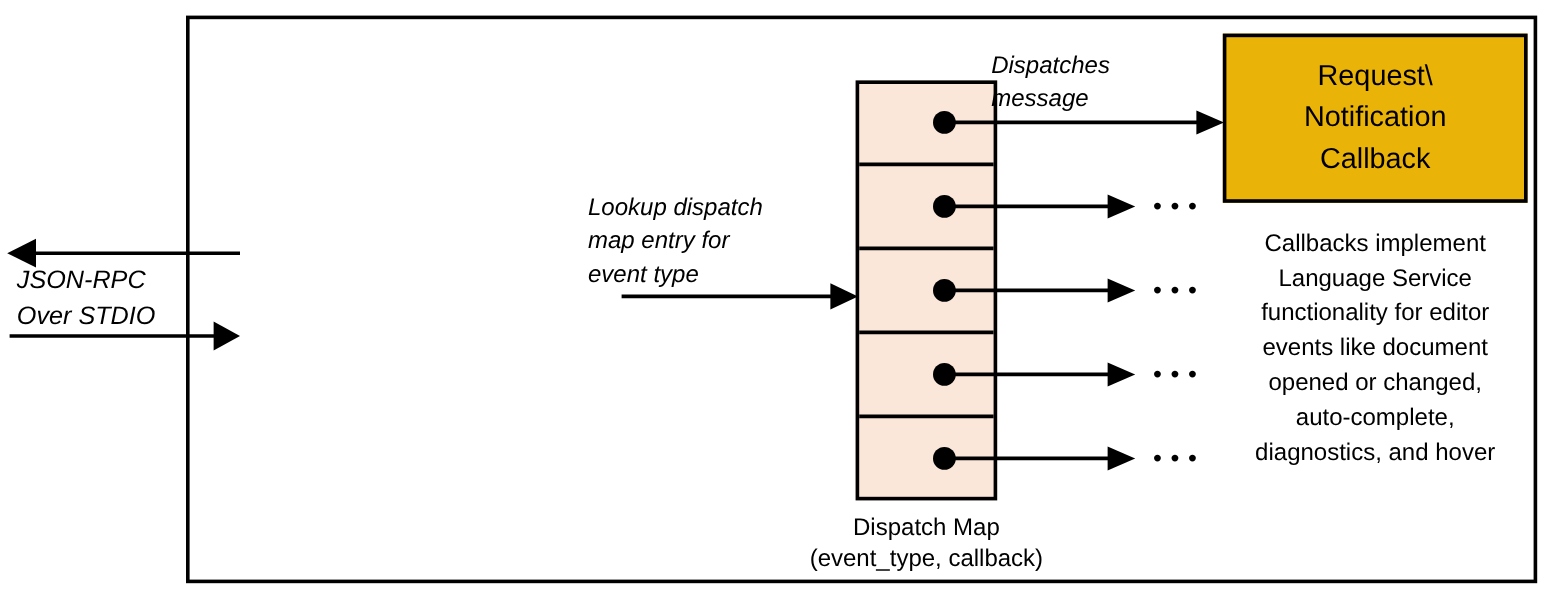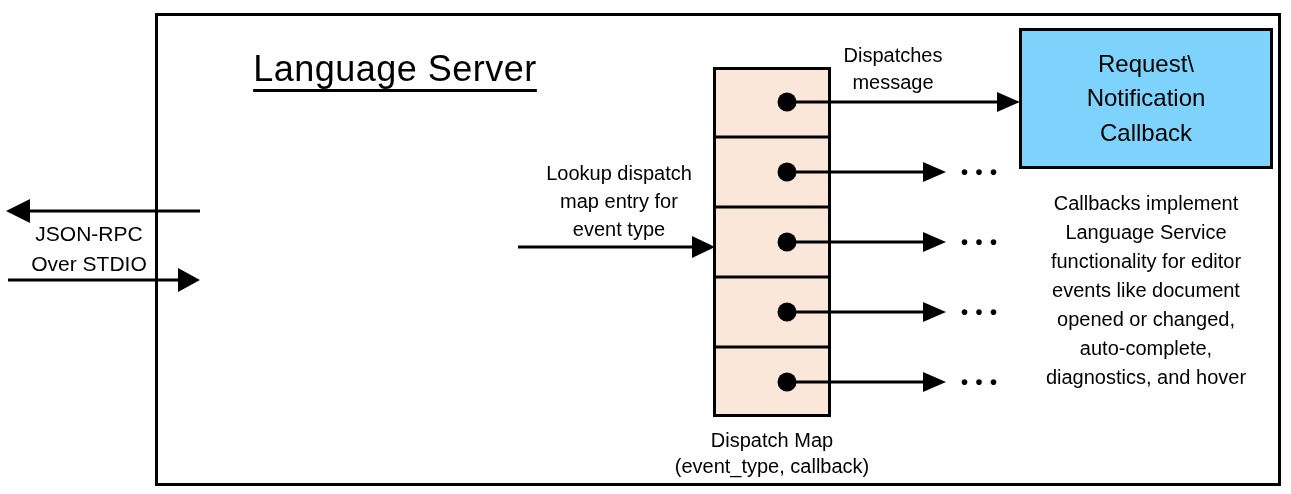--- a/index.html
+++ b/index.html
@@ -65,27 +65,28 @@
     text-align: center;
     white-space: pre-line;
     font-size: 20px;
     line-height: 1.4;
   }
   .reader-caption   { left: 174px; top: 311px; width: 370px; }
   .map-caption      { left: 637px; top: 427px; width: 270px; line-height: 1.3; }
   .callback-caption { left: 1006px; top: 189px; width: 280px; line-height: 1.45; }
 
   .flow-label {
-    text-align: center;
+    font-style: italic;
+    text-align: left;
     white-space: pre-line;
     font-size: 20px;
     line-height: 1.4;
   }
   .stdio-label      { left: 14px;  top: 219px; width: 150px; font-size: 21px; line-height: 1.45; }
-  .lookup-label     { left: 522px; top: 159px; width: 194px; }
+  .lookup-label     { left: 490px; top: 159px; width: 194px; }
   .dispatches-label { left: 826px; top: 42px;  width: 134px; line-height: 1.35; }
 
   .ellipsis {
     left: 961px; width: 60px; height: 24px;
     line-height: 24px;
     font-size: 20px;
     font-weight: bold;
     letter-spacing: 1px;
     text-align: left;
     white-space: nowrap;
@@ -104,30 +105,29 @@
   .connector-layer .divider { stroke: #000; stroke-width: 3; }
   .connector-layer polygon, .connector-layer circle { fill: #000; stroke: none; }
 </style>
 </head>
 <body>
 
 <div class="canvas">
 
   <div class="abs outer-box"></div>
 
-  <div class="abs diagram-title">Language Server</div>
 
 
 
   <div class="abs dispatch-map" style="background-color: rgb(251, 231, 218);"></div>
 
   <div class="abs caption map-caption">Dispatch Map
 (event_type, callback)</div>
 
-  <div class="abs node callback-box" style="background-color: #7dd3fc;">Request\
+  <div class="abs node callback-box" style="background-color: #eab308;">Request\
 Notification
 Callback</div>
 
   <div class="abs caption callback-caption">Callbacks implement
 Language Service
 functionality for editor
 events like document
 opened or changed,
 auto-complete,
 diagnostics, and hover</div>

